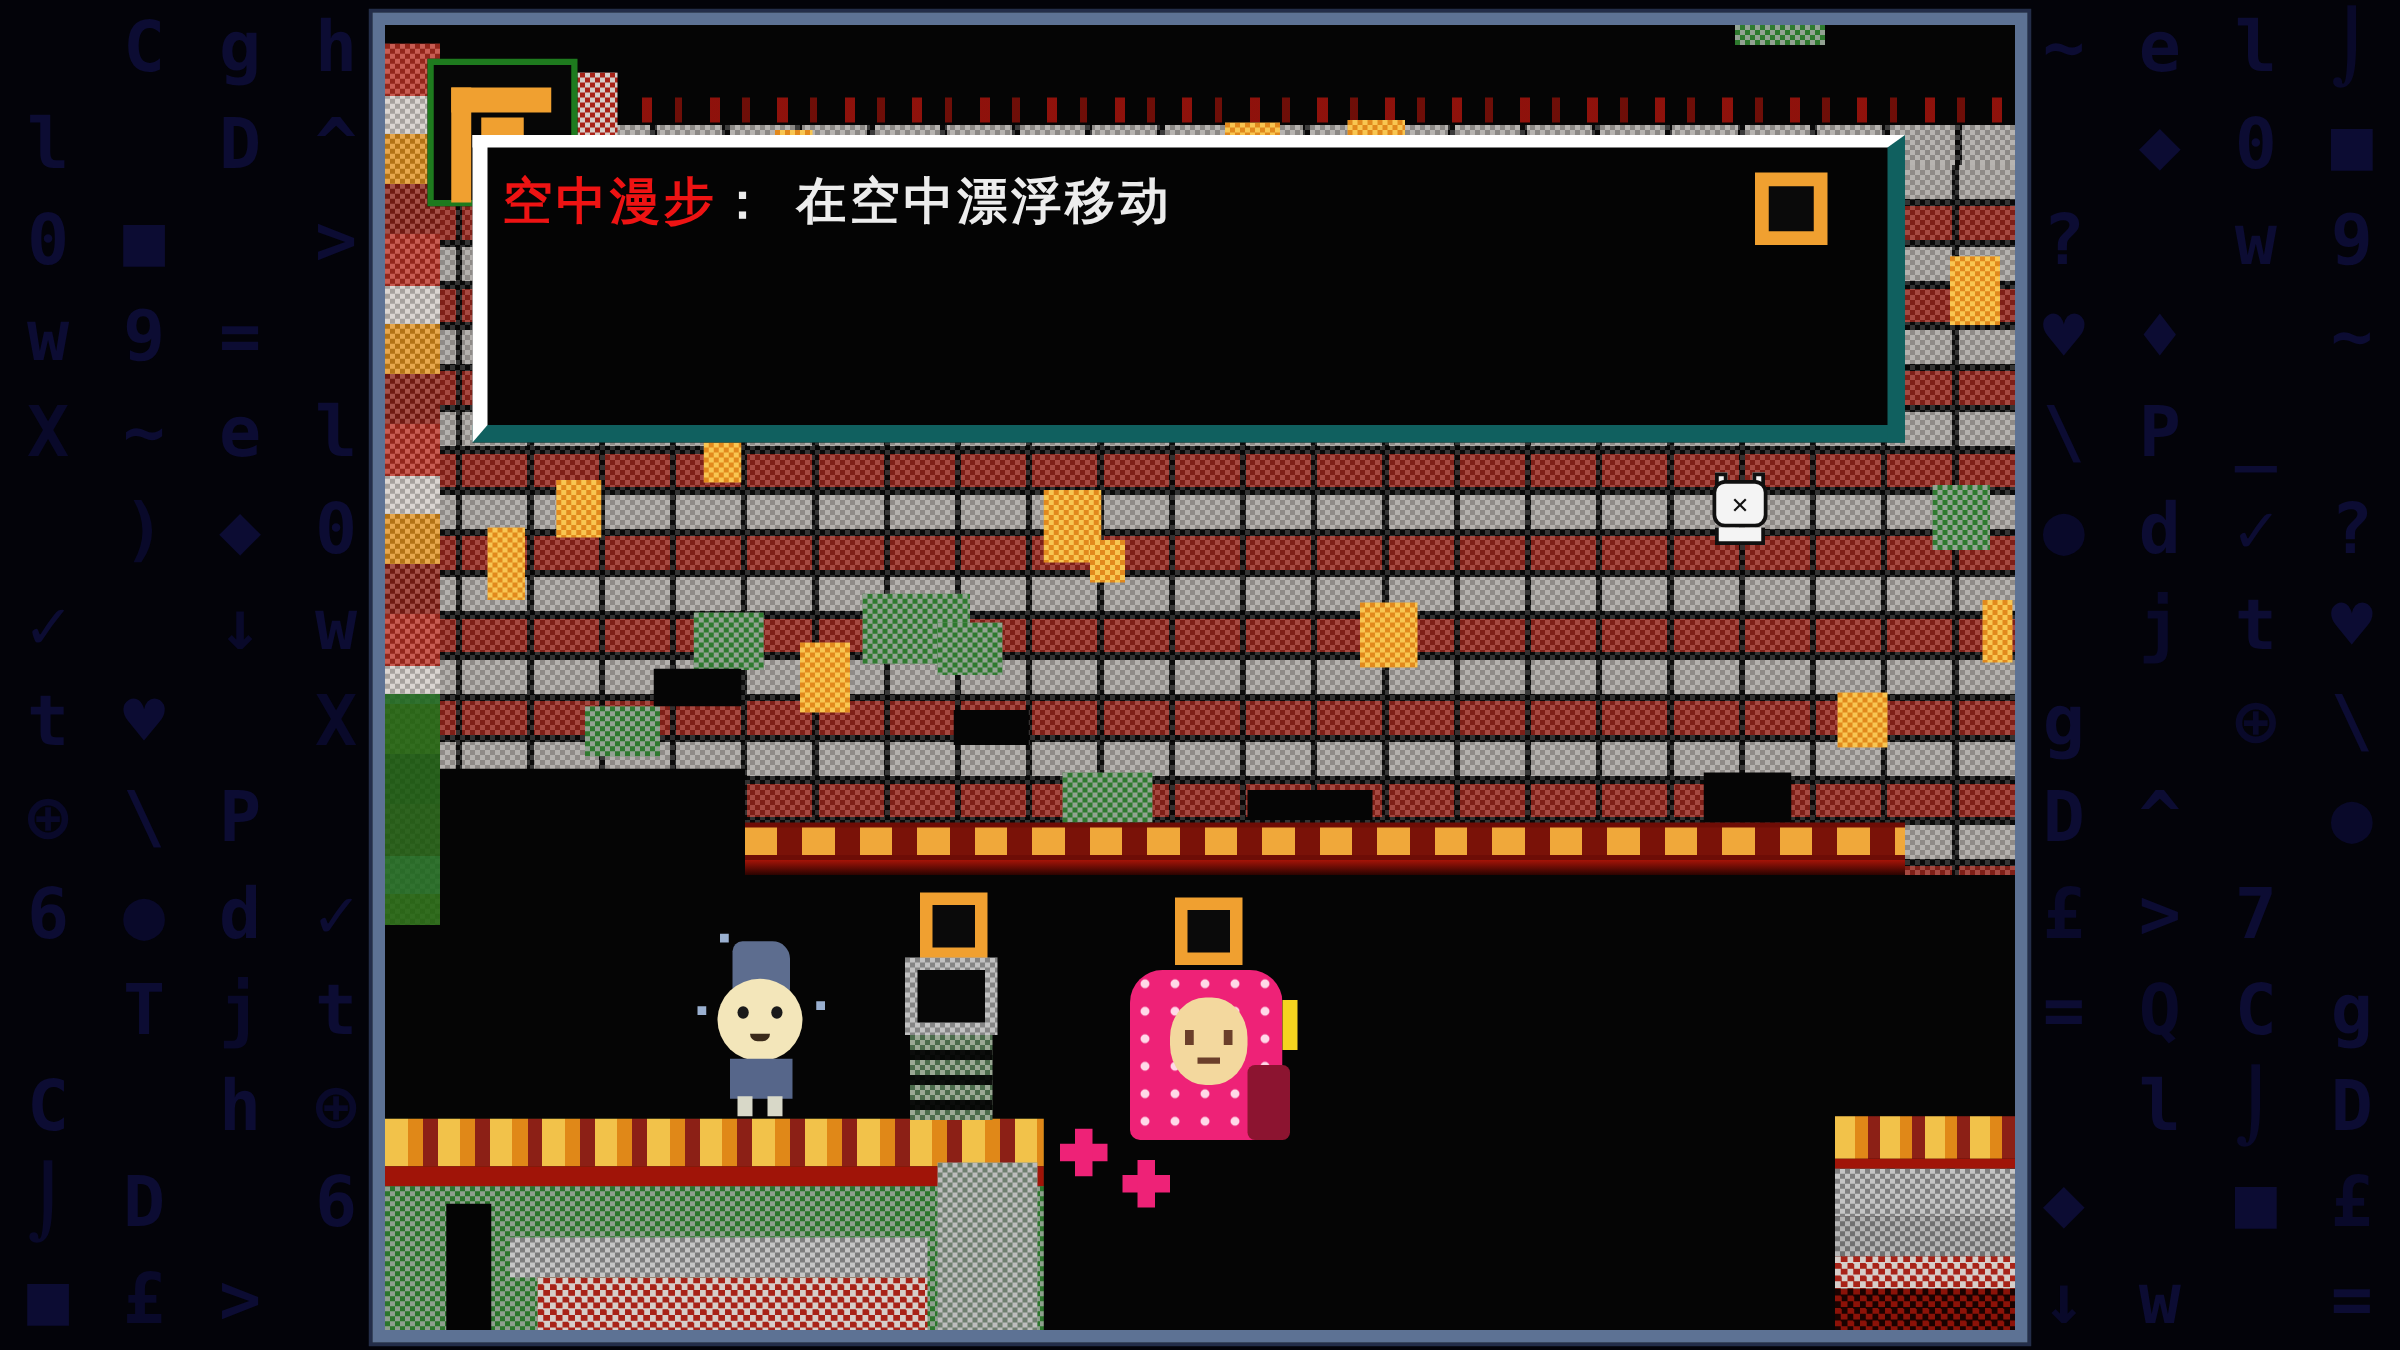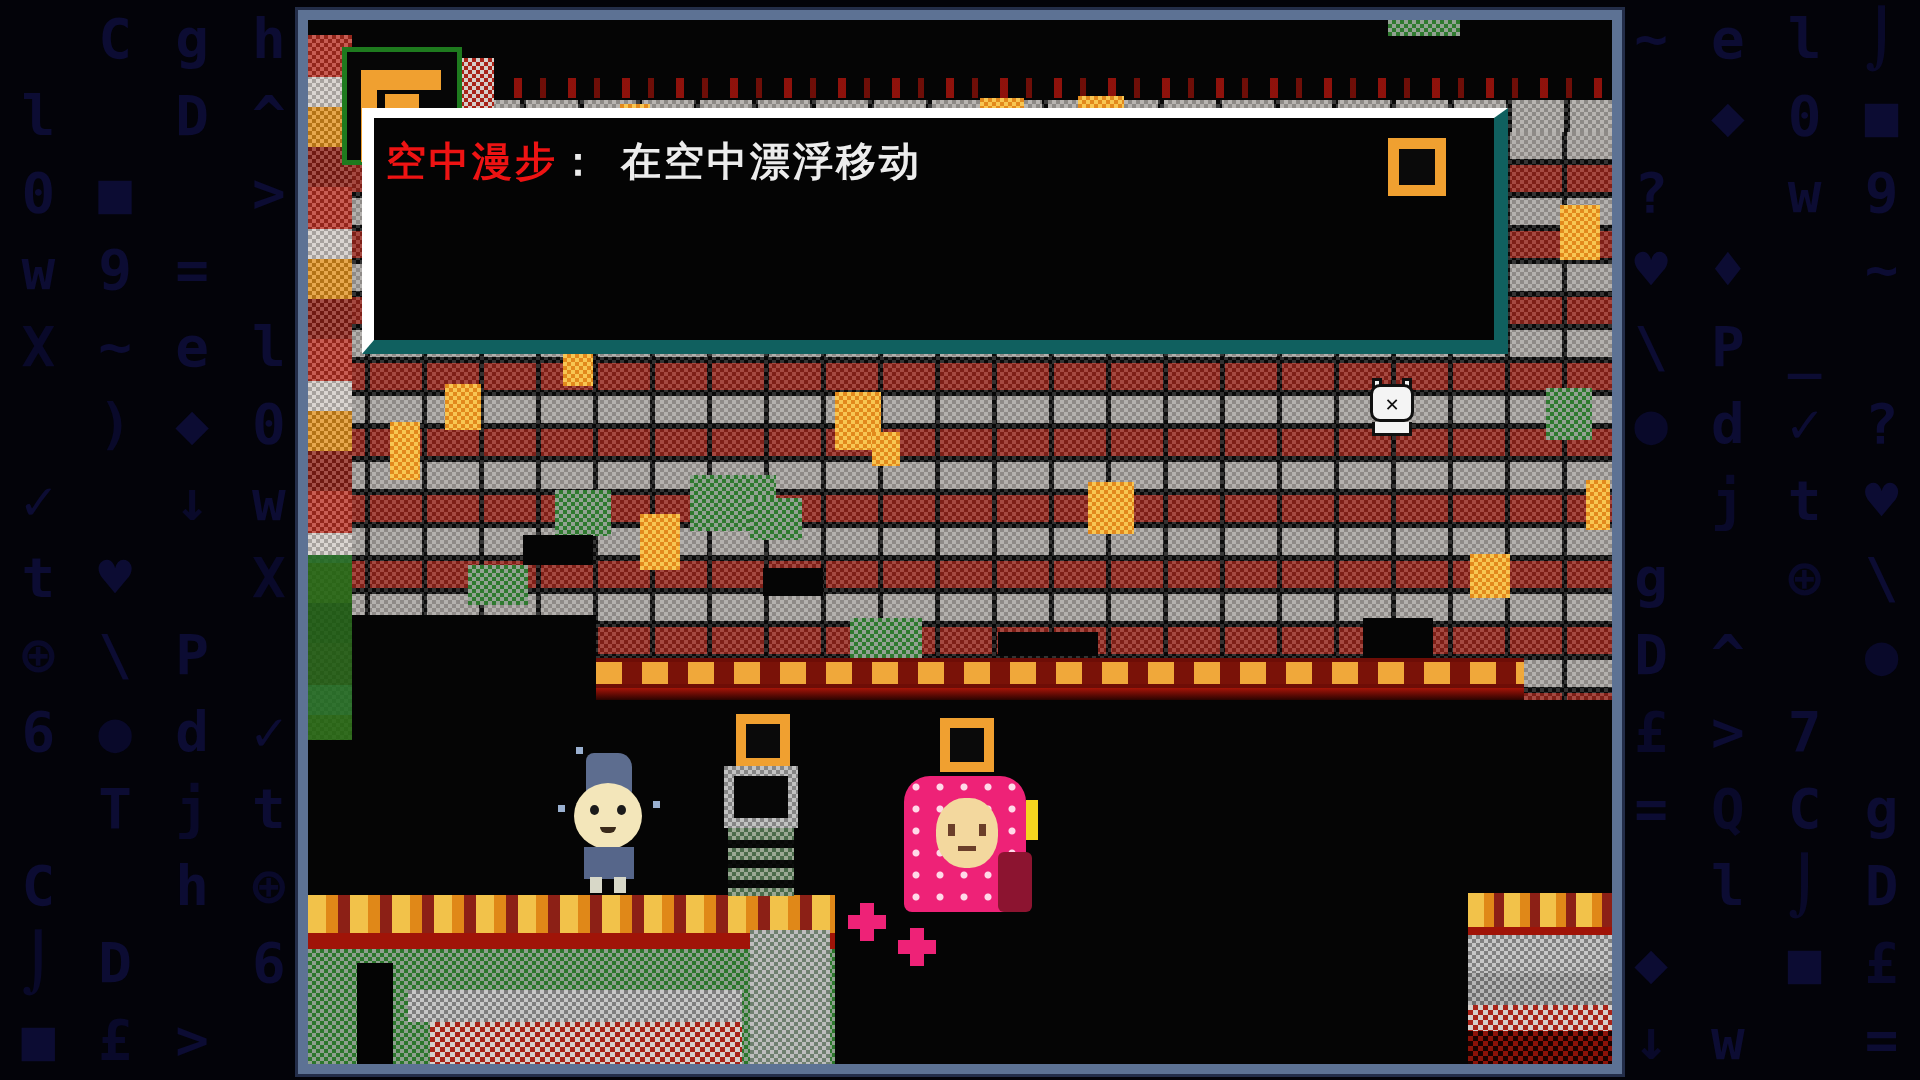--- a/index.html
+++ b/index.html
@@ -137,21 +137,21 @@
   .white-jar .skirt { position:absolute; left:2px; top:38px; width:40px; height:14px; background:#f4f4f4; border:3px solid #101010; border-top:none; }
 
   
   .green-box { position:absolute; left:34px; top:27px; width:120px; height:118px;
     background:#060606; border:5px solid #1e7a1e; z-index:3; }
   .green-box .big-orange { position:absolute; left:14px; top:18px; width:80px; height:92px;
     border-top:20px solid #f0a030; border-left:16px solid #f0a030; }
   .green-box .big-orange .bar { position:absolute; left:8px; top:4px; width:34px; height:22px; background:#f0a030; }
 
   
-  .dialog { position:absolute; left:54px; top:88px; width:1146px; height:246px; z-index:5;
+  .dialog { position:absolute; left:70px; top:88px; width:1146px; height:246px; z-index:5;
     background:#040404; border-top:10px solid #ffffff; border-left:12px solid #ffffff;
     border-right:14px solid #10605f; border-bottom:14px solid #10605f; }
   .dialog-text { position:absolute; left:12px; top:18px; font-weight:bold; font-size:40px;
     line-height:50px; letter-spacing:3px; white-space:nowrap;
     font-family:"DejaVu Sans","Liberation Sans",sans-serif; }
   .dialog-term { color:#ee1313; }
   .dialog-sep  { color:#ececec; margin-right:20px; }
   .dialog-desc { color:#ececec; }
   .dialog-icon { position:absolute; right:48px; top:20px; width:58px; height:58px; background:#f0a030; }
   .dialog-icon .ib-mid { position:absolute; inset:11px; background:#0a0a0a; }

